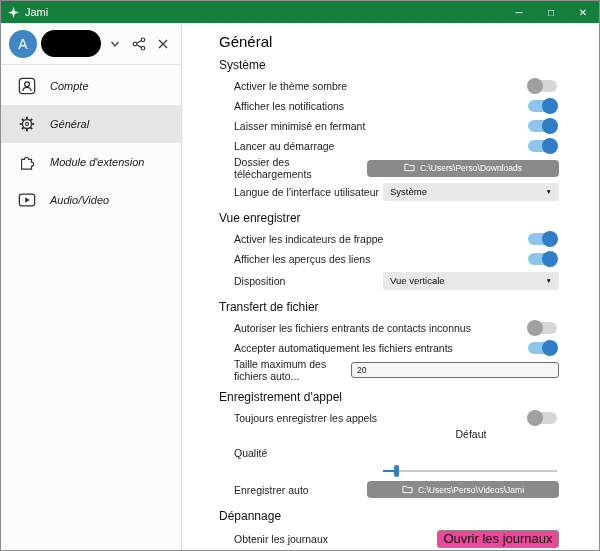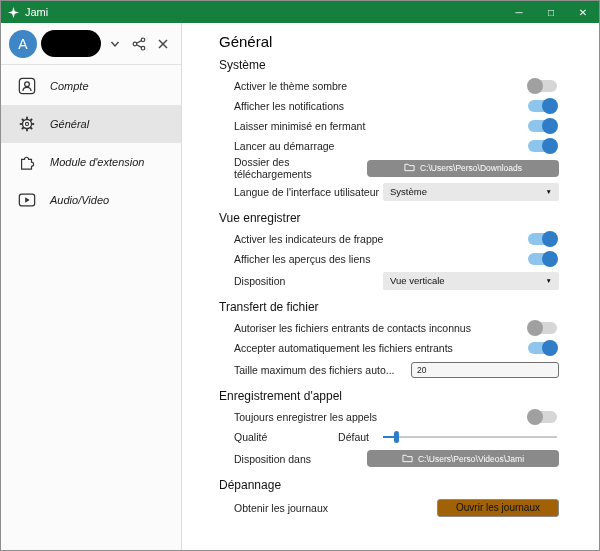--- a/index.html
+++ b/index.html
@@ -50,32 +50,32 @@
 
   
   .path-button { width: 192px; height: 17px; border: none; background: #8a8a8a; color: #fff; border-radius: 4px; font-size: 8.5px; font-family: "Liberation Sans", sans-serif; display: flex; align-items: center; justify-content: center; gap: 5px; flex: none; cursor: default; }
 
   
   .dropdown { width: 176px; height: 18px; background: #e8e8e8; border-radius: 2px; display: flex; align-items: center; justify-content: space-between; padding: 0 7px; flex: none; cursor: default; }
   .dd-value { font-size: 9.5px; color: #111; }
   .dd-caret { font-size: 6.5px; color: #111; }
 
   
-  .text-input { width: 148px; height: 16px; background: #f6f6f6; border: 1px solid #6f6f6f; border-radius: 3px; font-size: 8.5px; padding: 0 5px; font-family: "Liberation Sans", sans-serif; color: #222; flex: none; }
-
-  
-  .quality-ctrl { display: flex; align-items: center; gap: 14px; }
+  .text-input { width: 208px; height: 16px; background: #f6f6f6; border: 1px solid #6f6f6f; border-radius: 3px; font-size: 8.5px; padding: 0 5px; font-family: "Liberation Sans", sans-serif; color: #222; flex: none; }
+
+  
+  .quality-ctrl { display: flex; align-items: center; gap: 24px; flex-direction: column; }
   .quality-value { font-size: 10.5px; color: #222; }
   .slider { position: relative; width: 174px; height: 14px; flex: none; margin-right: 2px; }
   .slider .track { position: absolute; top: 6px; left: 0; right: 0; height: 2px; background: #c9c9c9; }
   .slider .fill { position: absolute; top: 6px; left: 0; width: 13px; height: 2px; background: #2e7dc6; }
   .slider .handle { position: absolute; top: 1px; left: 11px; width: 5px; height: 12px; border-radius: 2.5px; background: #2e7dc6; }
 
   
-  .logs-button { width: 122px; height: 18px; background: #a16207; border: 1px solid #8a8a8a; border-radius: 3px; font-size: 10px; font-family: "Liberation Sans", sans-serif; color: #111; display: flex; align-items: center; justify-content: center; flex: none; cursor: default; }
+  .logs-button { width: 122px; height: 18px; background: #ec4899; border: 1px solid #8a8a8a; border-radius: 3px; font-size: 13px; font-family: "Liberation Sans", sans-serif; color: #111; display: flex; align-items: center; justify-content: center; flex: none; cursor: default; }
 </style>
 </head>
 <body>
 
 <div class="window">
 
   <div class="titlebar">
     <span class="app-icon">
       <svg width="11" height="11" viewBox="0 0 12 12" fill="#fff">
           <path d="M6 0 L7.4 4.6 L12 6 L7.4 7.4 L6 12 L4.6 7.4 L0 6 L4.6 4.6 z"></path>
@@ -272,21 +272,21 @@
           <div class="quality-ctrl">
             <span class="quality-value">Défaut</span>
             <div class="slider">
               <span class="track"></span>
               <span class="fill"></span>
               <span class="handle"></span>
             </div>
           </div>
         </div>
         <div class="row tall">
-          <span class="row-label">Disposition dans</span>
+          <span class="row-label">Enregistrer auto</span>
           <button class="path-button">
             <span><svg width="11" height="10" viewBox="0 0 12 10" fill="none" stroke="#fff" stroke-width="1">
                   <path d="M1 2 h3.5 l1.2 1.5 H11 v5.5 H1 z"></path>
                 </svg></span>
             <span>C:\Users\Perso\Videos\Jami</span>
           </button>
         </div>
       </div>
 
       <div class="section">

